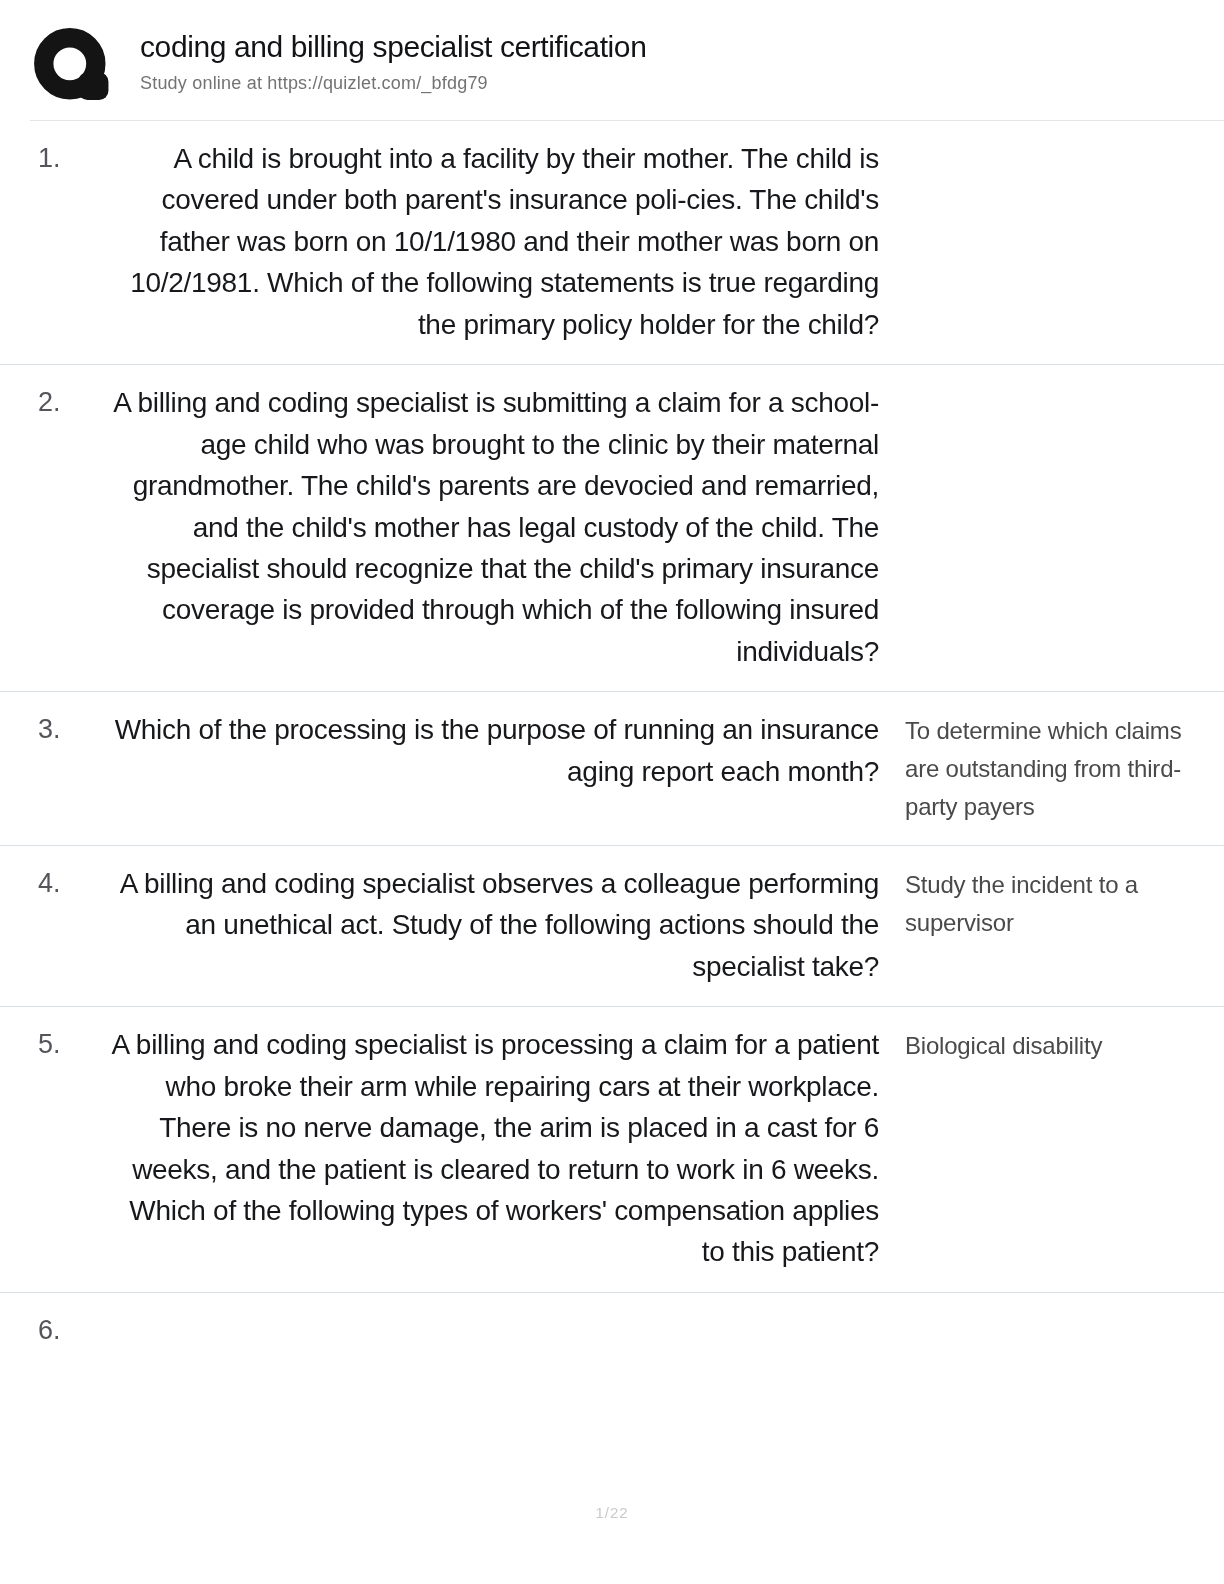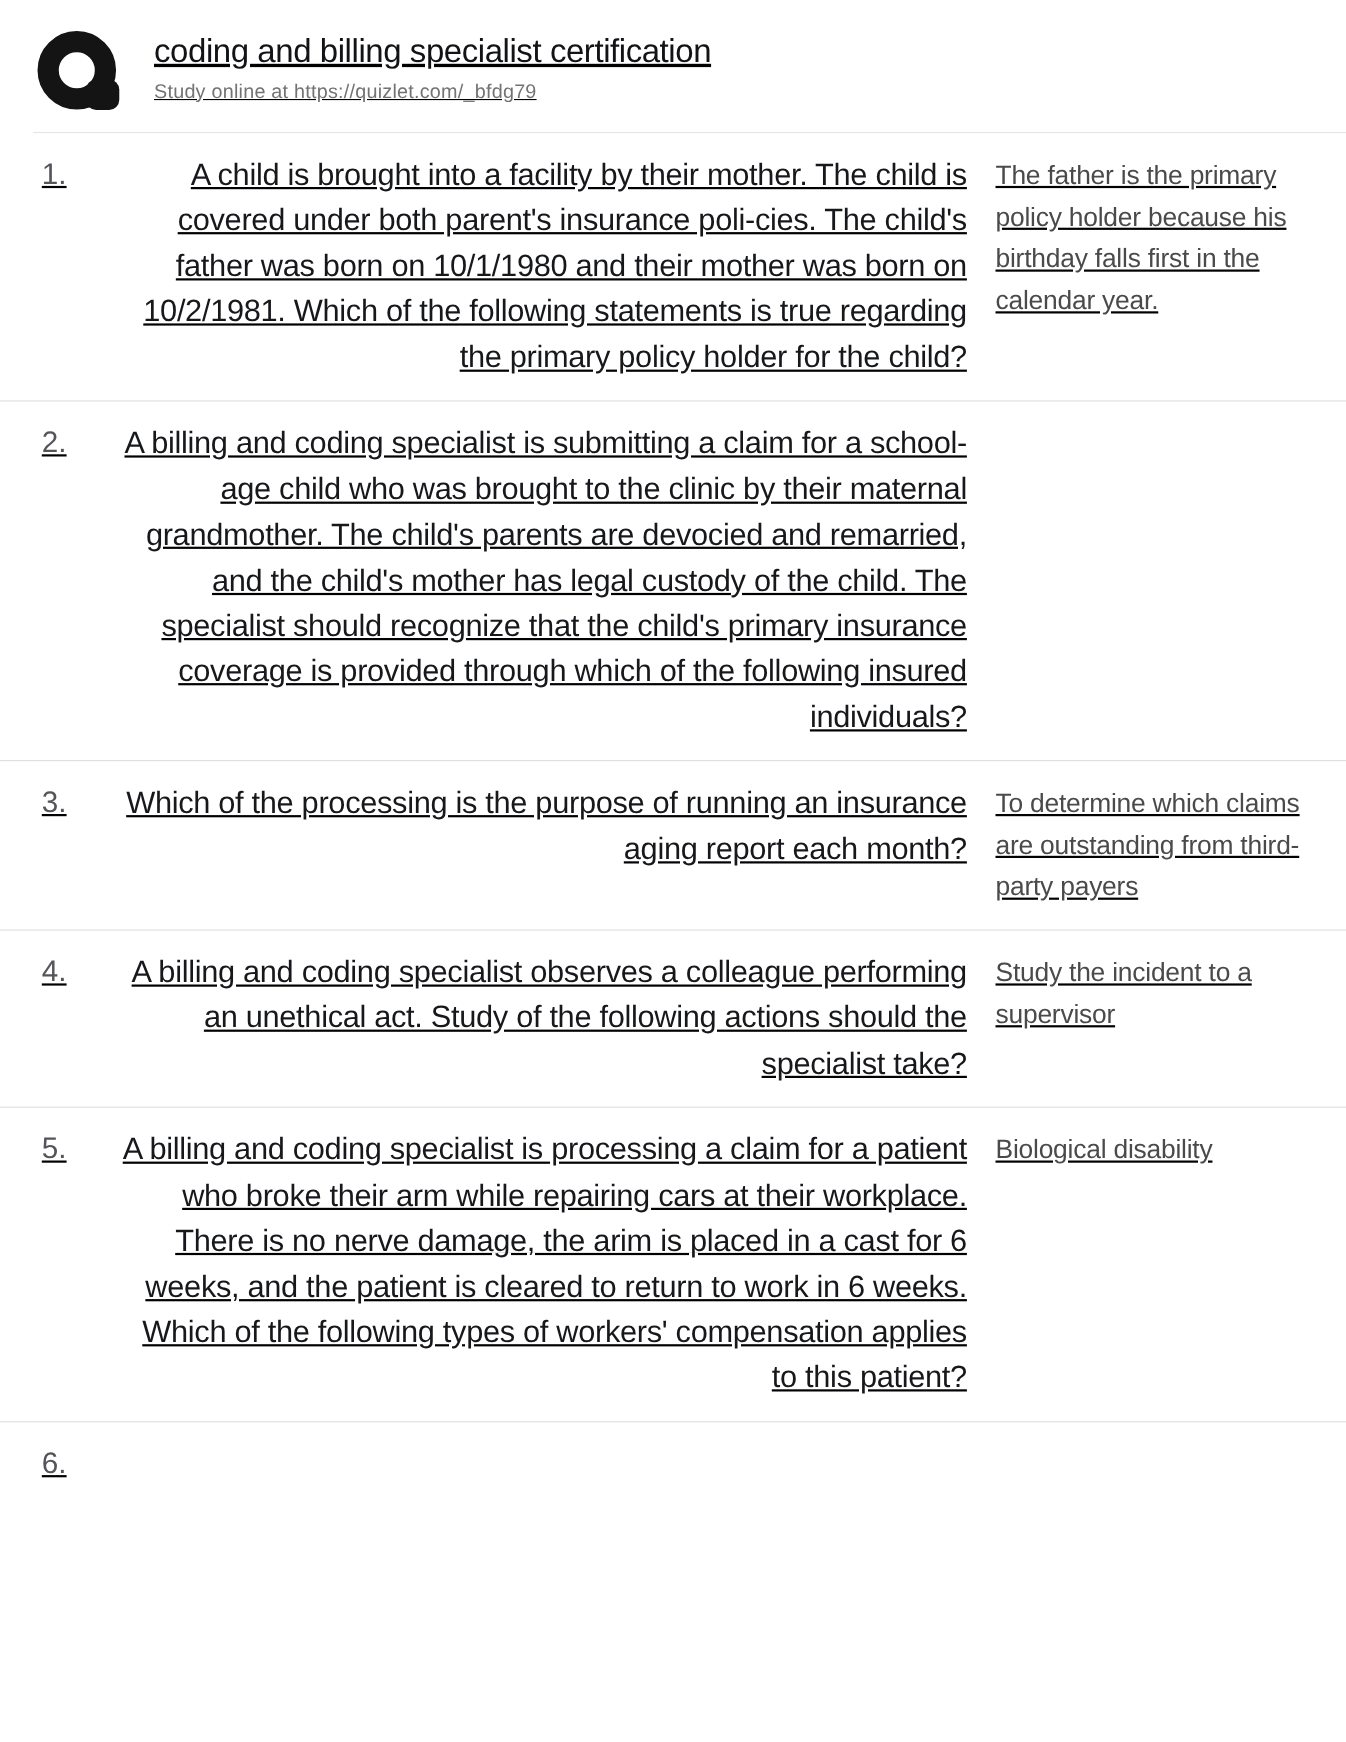--- a/index.html
+++ b/index.html
@@ -6,21 +6,20 @@
   html,body { background:#ffffff; }
   body { font-family:"Liberation Sans","DejaVu Sans",sans-serif; }
 
   .page {
     position:relative;
     width:1224px;
     height:1548px;
     margin:0 auto;
     background:#ffffff;
     overflow:hidden;
-    text-decoration:underline;
   }
 
   
   .header {
     display:flex;
     align-items:flex-start;
     gap:22px;
     padding:26px 30px 10px 30px;
   }
   .logo { width:88px; height:84px; flex:0 0 auto; }
@@ -109,21 +108,20 @@
       <div class="subtitle">Study online at https://quizlet.com/_bfdg79</div>
     </div>
   </div>
 
   <hr class="header-rule">
 
   <div class="rows" id="rows">
     <section class="row">
       <div class="num">1.</div>
       <div class="question">A child is brought into a facility by their mother. The child is covered under both parent's insurance poli-cies. The child's father was born on 10/1/1980 and their mother was born on 10/2/1981. Which of the following statements is true regarding the primary policy holder for the child?</div>
-      <div class="answer">The father is the primary policy holder because his birthday falls first in the calendar year.</div>
     </section>
 
     <section class="row">
       <div class="num">2.</div>
       <div class="question">A billing and coding specialist is submitting a claim for a school-age child who was brought to the clinic by their maternal grandmother. The child's parents are devocied and remarried, and the child's mother has legal custody of the child. The specialist should recognize that the child's primary insurance coverage is provided through which of the following insured individuals?</div>
     </section>
 
     <section class="row">
       <div class="num">3.</div>
       <div class="question">Which of the processing is the purpose of running an insurance aging report each month?</div>
@@ -141,14 +139,17 @@
       <div class="question">A billing and coding specialist is processing a claim for a patient who broke their arm while repairing cars at their workplace. There is no nerve damage, the arim is placed in a cast for 6 weeks, and the patient is cleared to return to work in 6 weeks. Which of the following types of workers' compensation applies to this patient?</div>
       <div class="answer">Biological disability</div>
     </section>
 
     <section class="row">
       <div class="num">6.</div>
       <div class="question"></div>
     </section>
   </div>
 
+  <div class="footer">
+    <span class="page-indicator">1/22</span>
+  </div>
 
 </div>
 
 </body></html>

